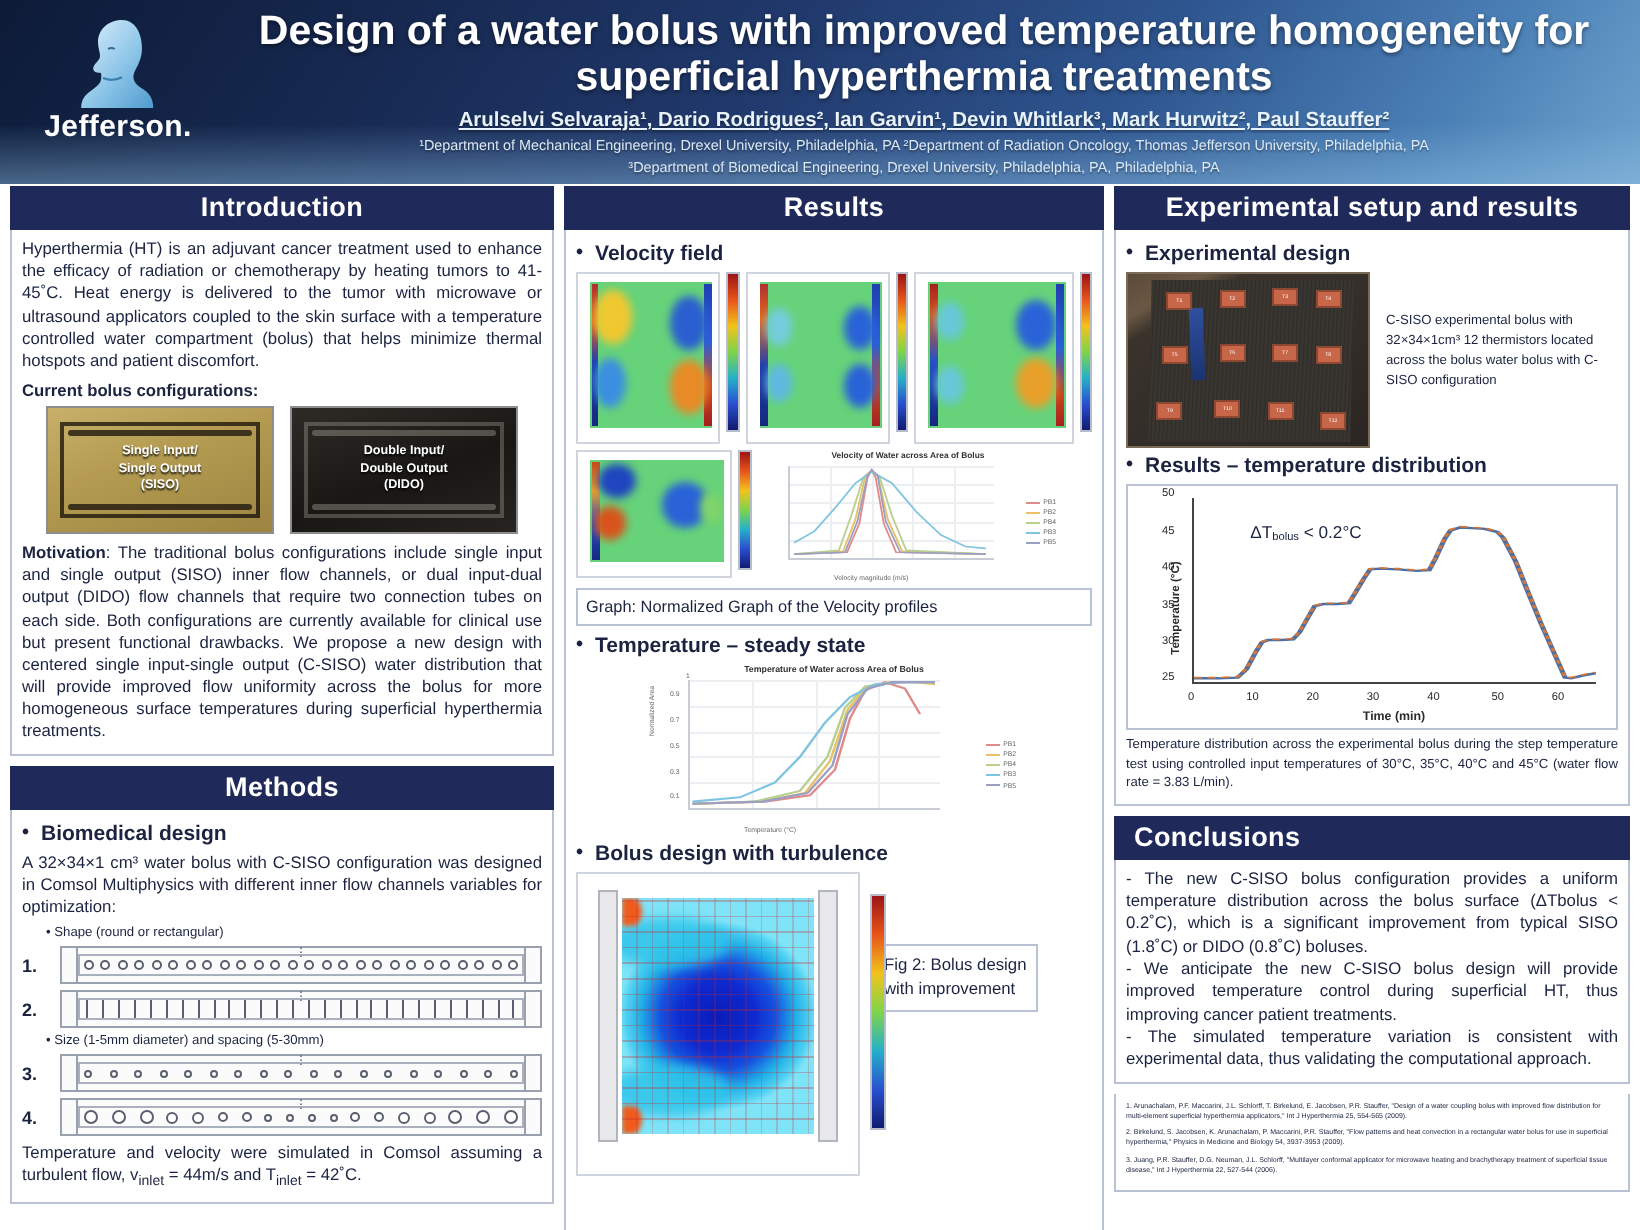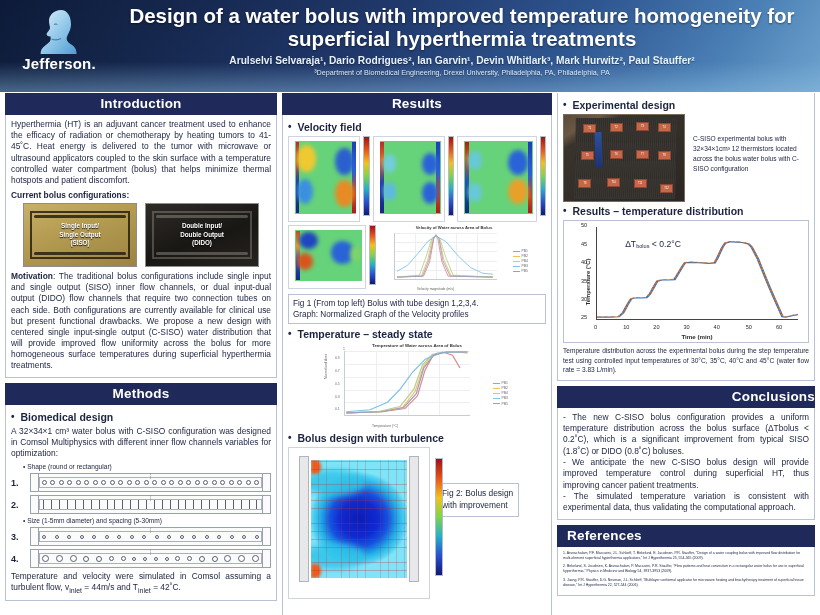--- a/index.html
+++ b/index.html
@@ -31,20 +31,21 @@
     color:#fff;font-size:15px;font-weight:bold;letter-spacing:.2px;margin-top:1px;
   }
   .titlewrap{position:absolute;left:112px;top:4px;width:700px;text-align:center;z-index:2;}
   .ptitle{
     color:#ffffff;font-size:20.5px;font-weight:bold;line-height:1.14;
     text-shadow:0 1px 2px rgba(0,0,0,.45);
   }
   .pauthors{
     color:#e8f2fb;font-size:10.2px;font-weight:bold;margin-top:4px;
     text-shadow:0 1px 1px rgba(0,0,0,.4);
+    text-decoration:underline;
   }
   .paffil{
     color:#dbe8f5;font-size:7.2px;line-height:1.3;margin-top:2px;
     text-shadow:0 1px 1px rgba(0,0,0,.35);
   }
 
   
   .cols{position:absolute;top:93px;left:0;width:820px;height:384px;padding-left:43px;}
   .col{position:absolute;top:0;bottom:0;}
   .col-left{left:5px;width:272px;}
@@ -218,20 +219,21 @@
         </defs>
         <path d="M24 2c-7 0-12 5-12 11 0 3 1 5 1 7 0 2-2 3-3 5-1 1.5 0 3 1.5 3.2l2 .3c.3 2 .2 3.5-.5 4.8C11 36 8 37.5 6 39.5c-2 2-2.4 4.5-2.4 6.5h36c0-4-1.5-7-4.5-9-2.4-1.6-4.1-2.6-5-4.6-.7-1.6-.4-3.6.6-5.4 2-3.6 3.3-7 3.3-10.5C34 8.2 30.4 2 24 2z" fill="url(#lg)"></path>
         <path d="M17 16.5c1.2-.6 2.4-.6 3.4 0" stroke="#2f6f9c" stroke-width="1" fill="none"></path>
         <path d="M14.5 31c3 1.2 6.5 1.2 9.5-.4" stroke="#3b80ad" stroke-width="1.1" fill="none"></path>
       </svg>
       <div class="logo-text">Jefferson.</div>
     </div>
     <div class="titlewrap">
       <div class="ptitle">Design of a water bolus with improved temperature homogeneity for superficial hyperthermia treatments</div>
       <div class="pauthors">Arulselvi Selvaraja¹, Dario Rodrigues², Ian Garvin¹, Devin Whitlark³, Mark Hurwitz², Paul Stauffer²</div>
+      <div class="paffil">¹Department of Mechanical Engineering, Drexel University, Philadelphia, PA ²Department of Radiation Oncology, Thomas Jefferson University, Philadelphia, PA</div>
       <div class="paffil">³Department of Biomedical Engineering, Drexel University, Philadelphia, PA, Philadelphia, PA</div>
     </div>
   </div>
 
   <div class="cols">
 
     <div class="col col-left">
 
       <div class="sect">
         <div class="sect-head">Introduction</div>
@@ -513,21 +515,20 @@
                 <div><span class="sw" style="background:#e8c264"></span><span>PB2</span></div>
                 <div><span class="sw" style="background:#b9cf8f"></span><span>PB4</span></div>
                 <div><span class="sw" style="background:#7fc4e0"></span><span>PB3</span></div>
                 <div><span class="sw" style="background:#9aa0c4"></span><span>PB5</span></div>
               </div>
               <div class="axt" style="left:38px;bottom:0px;">Velocity magnitude (m/s)</div>
             </div>
           </div>
 
           <div class="figcap">
-            <div>Fig 1 (From top left) Bolus with tube design 1,2,3,4.</div>
             <div>Graph: Normalized Graph of the Velocity profiles</div>
           </div>
 
           <div class="bullet">
             <span class="dot">•</span>
             <span>Temperature – steady state</span>
           </div>
 
           <div class="chartbox" style="width:190px;height:86px;margin:1px auto 3px;position:relative;">
             <div class="chart-title" style="font-size:4.4px;">Temperature of Water across Area of Bolus</div>
@@ -591,20 +592,21 @@
             </div>
           </div>
 
         </div>
       </div>
     </div>
 
     <div class="col col-right">
 
       <div class="sect">
+        <div class="sect-head">Experimental setup and results</div>
         <div class="sect-body">
 
           <div class="bullet">
             <span class="dot">•</span>
             <span>Experimental design</span>
           </div>
 
           <div class="exprow">
             <div class="expphoto">
               <div class="expmat"></div>
@@ -653,30 +655,29 @@
               <div class="annot" style="left:14%;top:13%;"><span>ΔT</span><sub>bolus</sub><span> &lt; 0.2°C</span></div>
             </div>
             <div class="txlabel" style="position:absolute;left:32px;right:10px;bottom:2px;">Time (min)</div>
           </div>
 
           <div class="capsmall">Temperature distribution across the experimental bolus during the step temperature test using controlled input temperatures of 30°C, 35°C, 40°C and 45°C (water flow rate = 3.83 L/min).</div>
         </div>
       </div>
 
       <div class="sect">
-        <div class="sect-head" style="text-align:right;padding-left:10px;">Conclusions</div>
+        <div class="sect-head" style="text-align:left;padding-left:10px;">Conclusions</div>
         <div class="sect-body">
           <div class="concl">- The new C-SISO bolus configuration provides a uniform temperature distribution across the bolus surface (ΔTbolus &lt; 0.2˚C), which is a significant improvement from typical SISO (1.8˚C) or DIDO (0.8˚C) boluses.</div>
           <div class="concl">- We anticipate the new C-SISO bolus design will provide improved temperature control during superficial HT, thus improving cancer patient treatments.</div>
           <div class="concl">- The simulated temperature variation is consistent with experimental data, thus validating the computational approach.</div>
         </div>
       </div>
 
       <div class="sect">
-        <div class="sect-head" style="text-align:left;padding-left:10px;">References</div>
         <div class="sect-body refs" style="padding:4px 5px;">
           <p>1. Arunachalam, P.F. Maccarini, J.L. Schlorff, T. Birkelund, E. Jacobsen, P.R. Stauffer, "Design of a water coupling bolus with improved flow distribution for multi-element superficial hyperthermia applicators," Int J Hyperthermia 25, 554-565 (2009).</p>
           <p>2. Birkelund, S. Jacobsen, K. Arunachalam, P. Maccarini, P.R. Stauffer, "Flow patterns and heat convection in a rectangular water bolus for use in superficial hyperthermia," Physics in Medicine and Biology 54, 3937-3953 (2009).</p>
           <p>3. Juang, P.R. Stauffer, D.G. Neuman, J.L. Schlorff, "Multilayer conformal applicator for microwave heating and brachytherapy treatment of superficial tissue disease," Int J Hyperthermia 22, 527-544 (2006).</p>
         </div>
       </div>
 
     </div>
   </div>
 </div>

